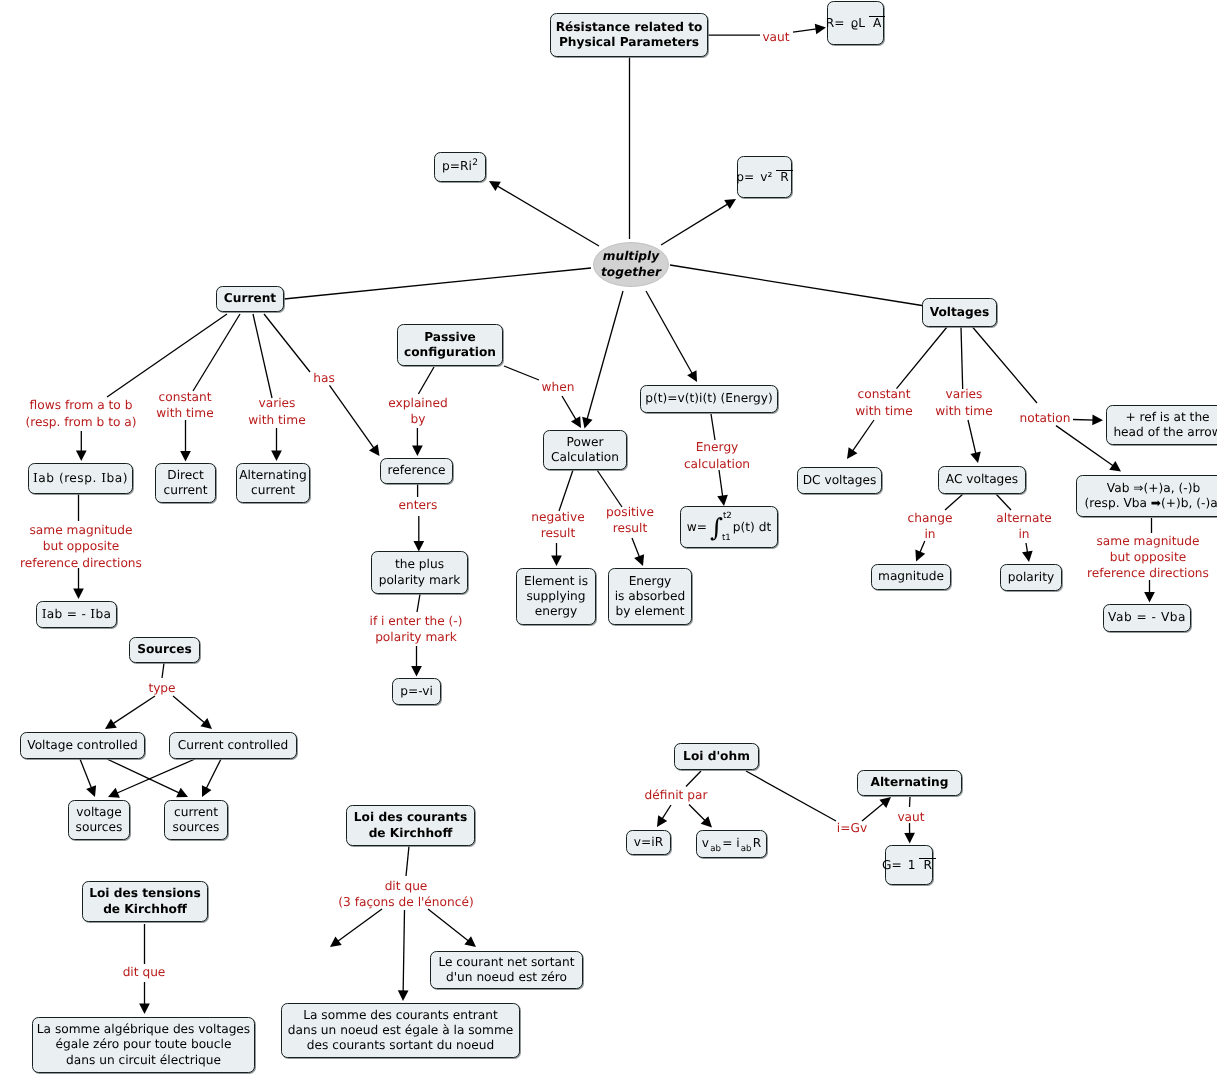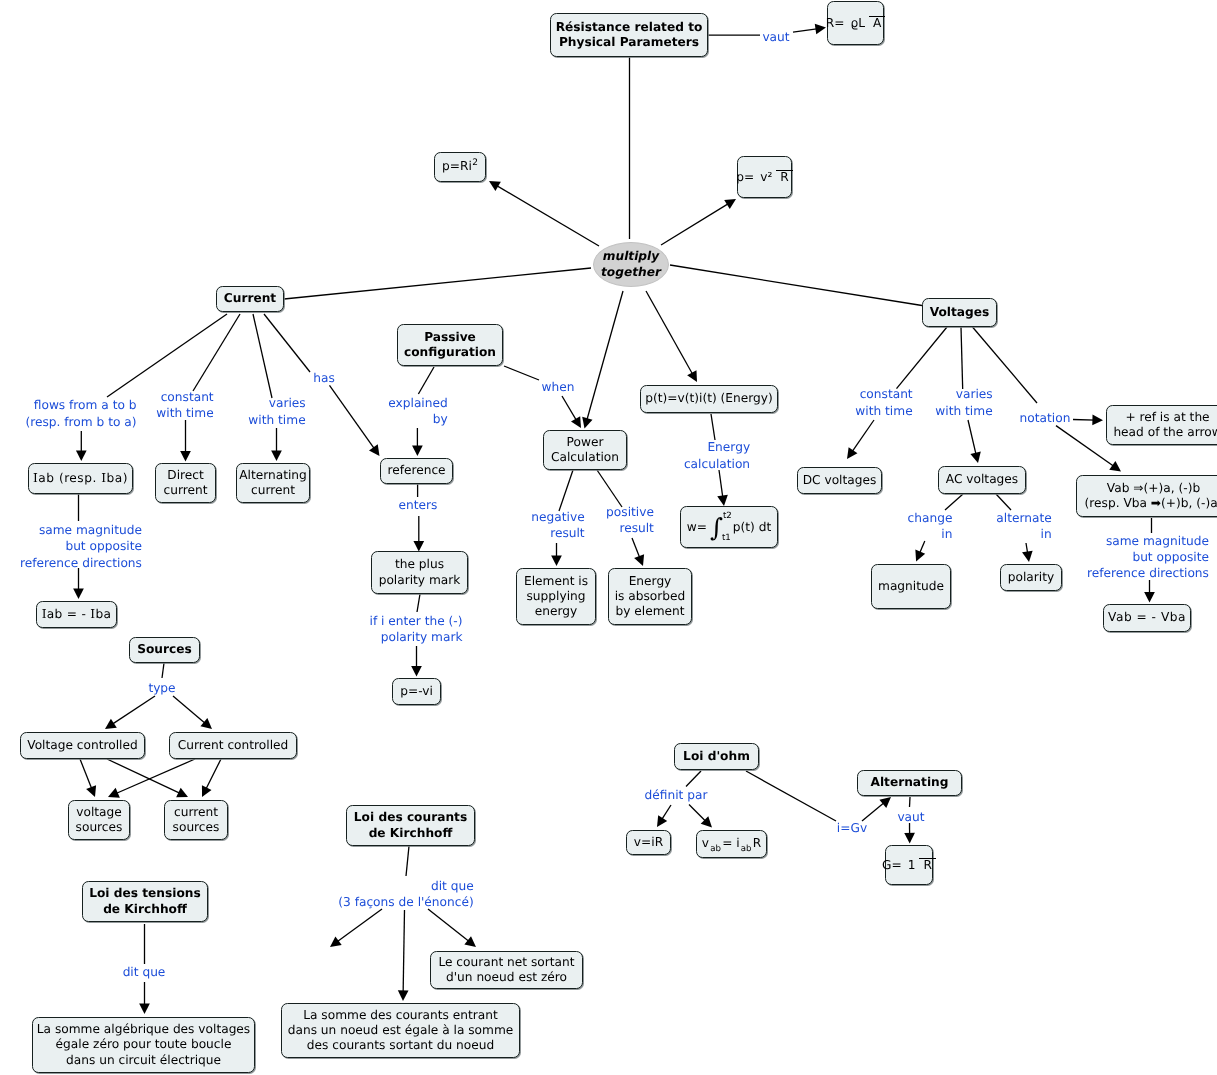--- a/index.html
+++ b/index.html
@@ -14,21 +14,21 @@
         border:1.3px solid #16201f;border-radius:6.5px;
         display:flex;flex-direction:column;align-items:center;justify-content:center;
         text-align:center;color:#000;font-size:12.2px;line-height:15.3px;
         box-shadow:1px 1px 0.3px rgba(120,128,130,0.8);}
   .node.b{font-weight:bold;}
   .node div{white-space:pre;}
   .ell{position:absolute;box-sizing:border-box;background:#d2d2d2;
        border:1px solid #c2c2c2;border-radius:50%;
        display:flex;flex-direction:column;align-items:center;justify-content:center;
        text-align:center;font-style:italic;font-weight:bold;font-size:12.2px;line-height:15.3px;color:#000;}
-  .lbl{position:absolute;text-align:right;font-size:12.2px;line-height:16.3px;color:#1d4ed8;
+  .lbl{position:absolute;text-align:center;font-size:12.2px;line-height:16.3px;color:#b91c1c;
        white-space:pre;transform:translateX(-50%);}
   .lbl div{white-space:pre;}
   .fwrap{display:inline-flex;align-items:center;justify-content:center;font-size:12.2px;line-height:1;}
   .fpre{display:inline-block;}
   .frac{display:inline-flex;flex-direction:row;align-items:center;justify-content:center;
         margin-left:2px;line-height:1.05;}
   .frac .num{display:block;padding:0 4px 0px 4px;}
   .frac .den{display:block;padding:0px 4px 0 4px;border-top:1.3px solid #000;}
   .node sup{font-size:9px;vertical-align:super;line-height:0;margin-left:0.5px;}
   .node sub{font-size:8.6px;vertical-align:sub;line-height:0;}
@@ -343,21 +343,21 @@
 <div class="node" style="left:500px;top:568px;width:80px;height:57px">
       <div>Element is</div>
       <div>supplying</div>
       <div>energy</div>
     </div>
 <div class="node" style="left:592px;top:568px;width:84px;height:57px">
       <div>Energy</div>
       <div>is absorbed</div>
       <div>by element</div>
     </div>
-<div class="node" style="left:855px;top:564px;width:80px;height:45px">
+<div class="node" style="left:855px;top:564px;width:80px;height:26px">
       <div>magnitude</div>
     </div>
 <div class="node" style="left:984px;top:564px;width:62px;height:27px">
       <div>polarity</div>
     </div>
 <div class="node wide2" style="left:20px;top:601px;width:81px;height:27px">
       <div><span class="serifI">I</span>ab = - <span class="serifI">I</span>ba</div>
     </div>
 <div class="node wide" style="left:1087px;top:604px;width:88px;height:28px">
       <div>Vab = - Vba</div>

